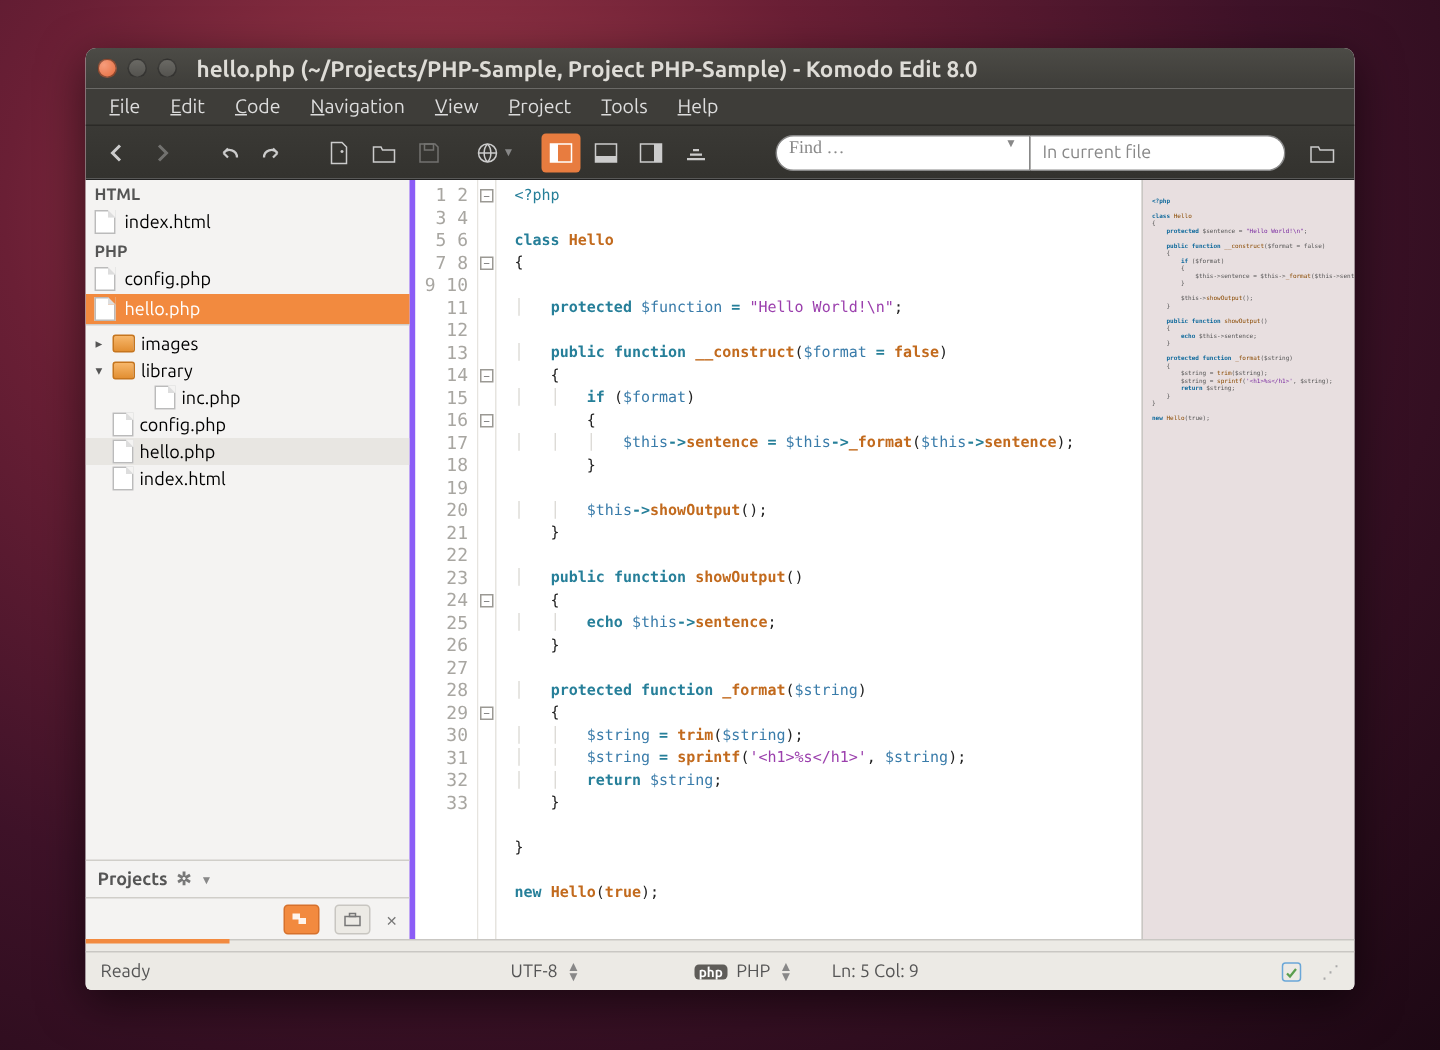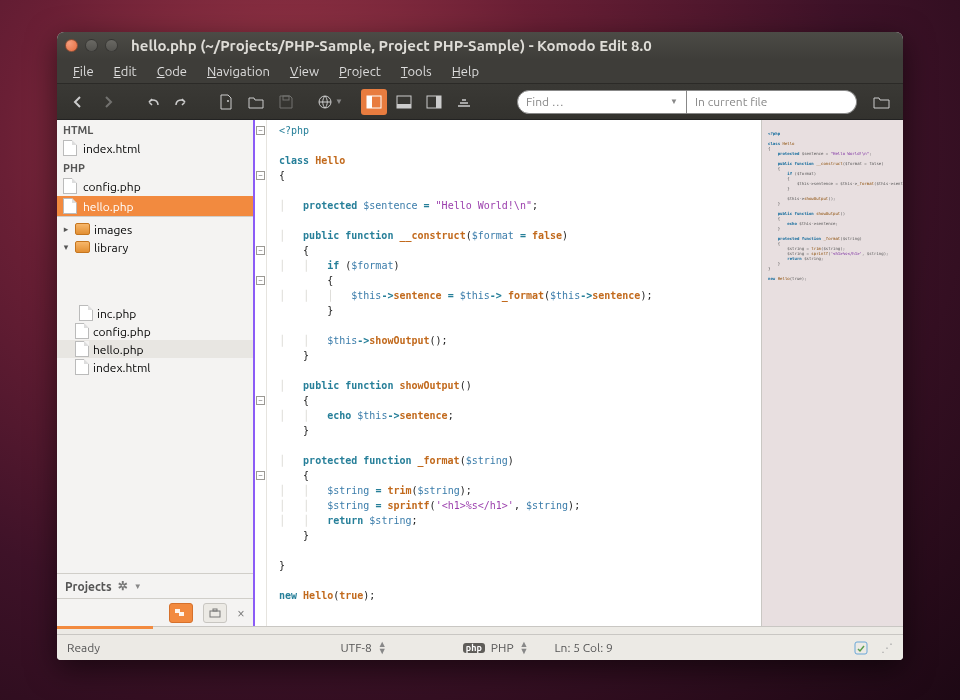--- a/index.html
+++ b/index.html
@@ -55,27 +55,27 @@
   .tbtn.disabled{opacity:.4;}
   .tsep{width:10px;}
   .tbtn.active{background:#e87c3f;color:#fff;}
   .findbox{
     margin-left:auto;display:flex;align-items:center;gap:0;
   }
   .findinput, .scopeinput{
     height:24px;background:#fff;border:1px solid #888;font-size:12px;padding:0 8px;
     color:#888;
   }
-  .findinput{width:170px;border-radius:12px 0 0 12px;display:flex;align-items:center;justify-content:space-between;}
+  .findinput{width:170px;border-radius:12px 0 0 12px;display:flex;align-items:flex-start;justify-content:space-between;font-family:Liberation Serif, serif;}
   .scopeinput{width:170px;border-radius:0 12px 12px 0;border-left:none;display:flex;align-items:center;}
   .openbtn{margin-left:12px;}
   
   .body{flex:1;display:flex;overflow:hidden;}
   
-  .sidebar{width:198px;background:#f4f3f2;border-right:2px solid #8b5cf6;display:flex;flex-direction:column;font-size:12px;justify-content:space-between;}
+  .sidebar{width:220px;background:#f4f3f2;border-right:4px solid #8b5cf6;display:flex;flex-direction:column;font-size:12px;justify-content:space-between;}
   .openfiles{border-bottom:1px solid #d0cec9;}
   .group-hdr{font-weight:bold;color:#555;padding:4px 6px 2px 6px;font-size:11px;}
   .ofile{display:flex;align-items:center;padding:2px 6px;gap:6px;height:20px;}
   .ofile.selected{background:#f28a3f;color:#fff;}
   .fileicon{width:14px;height:16px;background:#fff;border:1px solid #bbb;position:relative;}
   .fileicon:after{content:"";position:absolute;right:-1px;top:-1px;border-top:5px solid #f4f3f2;border-left:5px solid #ddd;}
   .ofile.selected .fileicon:after{border-top-color:#f28a3f;}
   .projecthdr{display:flex;align-items:center;justify-content:space-between;padding:6px 8px;border-bottom:1px solid #d0cec9;color:#555;}
   .projecthdr .name{font-weight:bold;font-size:13px;}
   .tree{flex:1;padding:3px 0;overflow:auto;}
@@ -262,21 +262,21 @@
           <div class="trow" style="padding-left: 4px;">
             <span class="twist">▸</span>
             <span class="foldericon"></span>
             <span>images</span>
           </div>
           <div class="trow" style="padding-left: 4px;">
             <span class="twist">▾</span>
             <span class="foldericon"></span>
             <span>library</span>
           </div>
-          <div class="trow" style="padding-left: 8px; margin-top: 48px;">
+          <div class="trow" style="padding-left: 32px;">
             <span class="twist"></span>
             <span class="fileicon"></span>
             <span>inc.php</span>
           </div>
           <div class="trow" style="padding-left: 4px;">
             <span class="twist"></span>
             <span class="fileicon"></span>
             <span>config.php</span>
           </div>
           <div class="trow selected" style="padding-left: 4px;">
@@ -307,34 +307,68 @@
             <svg width="14" height="12" viewBox="0 0 14 12">
               <rect x="2" y="4" width="10" height="6" fill="none" stroke="#777"></rect>
               <rect x="5" y="2" width="4" height="2" fill="none" stroke="#777"></rect>
             </svg>
           </div>
         <span class="closex">×</span>
       </div>
     </div>
 
     <div class="editor">
+      <div class="gutter" id="gutter">1
+2
+3
+4
+5
+6
+7
+8
+9
+10
+11
+12
+13
+14
+15
+16
+17
+18
+19
+20
+21
+22
+23
+24
+25
+26
+27
+28
+29
+30
+31
+32
+33
+</div>
       <div class="foldcol" id="foldcol">
           <div class="foldmark" style="top: 6px;">−</div>
           <div class="foldmark" style="top: 51px;">−</div>
           <div class="foldmark" style="top: 126px;">−</div>
           <div class="foldmark" style="top: 156px;">−</div>
           <div class="foldmark" style="top: 276px;">−</div>
           <div class="foldmark" style="top: 351px;">−</div>
         </div>
       <div class="code" id="code"><span class="tag">&lt;?php</span>
 
 <span class="kw">class </span><span class="cls">Hello</span>
 {
 
-<span class="guide">│</span>   <span class="kw">protected </span><span class="var">$sentence</span> <span class="op">=</span> <span class="str">"Hello World!\n"</span>;
+<span class="guide">│</span>   <span class="kw">protected </span><span class="var">$function</span> <span class="op">=</span> <span class="str">"Hello World!\n"</span>;
 
 <span class="guide">│</span>   <span class="kw">public </span><span class="kw">function </span><span class="fn">__construct</span>(<span class="var">$format</span> <span class="op">=</span> <span class="bool">false</span>)
     {
 <span class="guide">│</span>   <span class="guide">│</span>   <span class="kw">if</span> (<span class="var">$format</span>)
         {
 <span class="guide">│</span>   <span class="guide">│</span>   <span class="guide">│</span>   <span class="var">$this</span><span class="op">-&gt;</span><span class="fn">sentence</span> <span class="op">=</span> <span class="var">$this</span><span class="op">-&gt;</span><span class="fn">_format</span>(<span class="var">$this</span><span class="op">-&gt;</span><span class="fn">sentence</span>);
         }
 
 <span class="guide">│</span>   <span class="guide">│</span>   <span class="var">$this</span><span class="op">-&gt;</span><span class="fn">showOutput</span>();
     }

